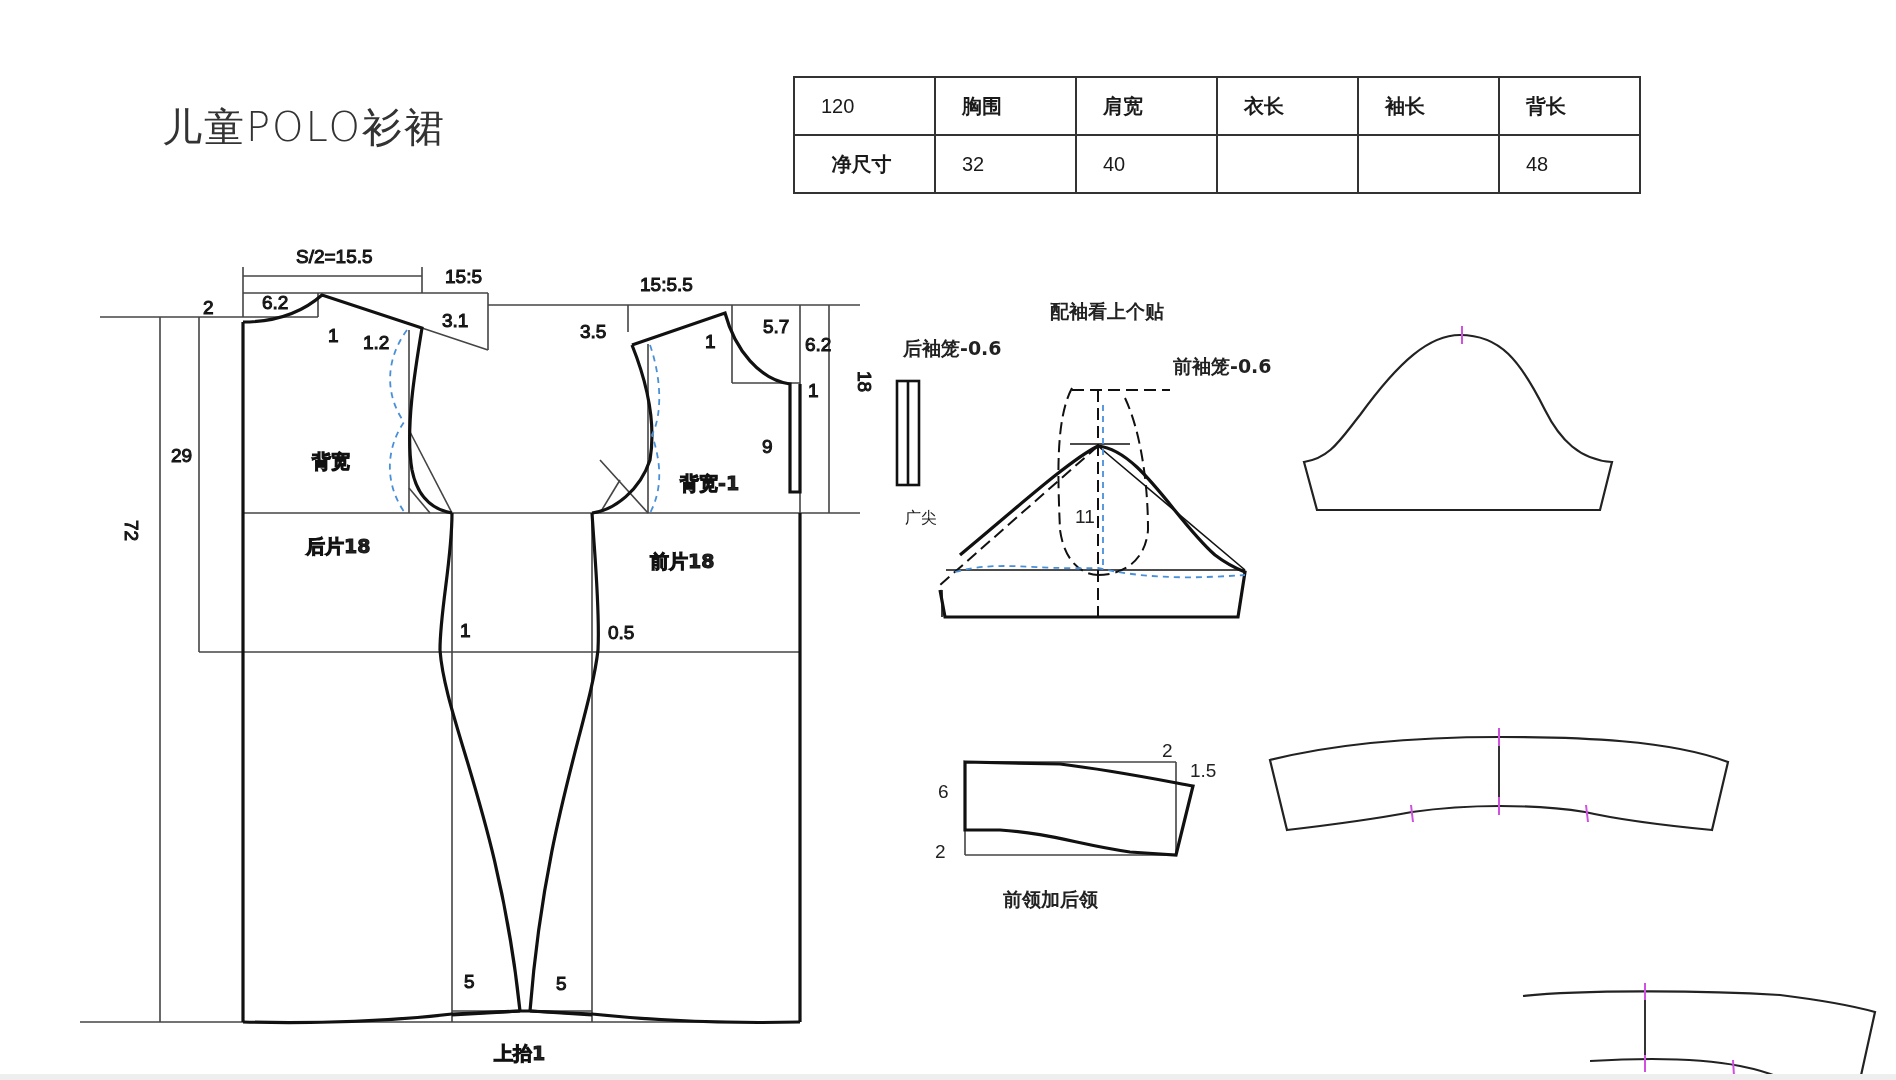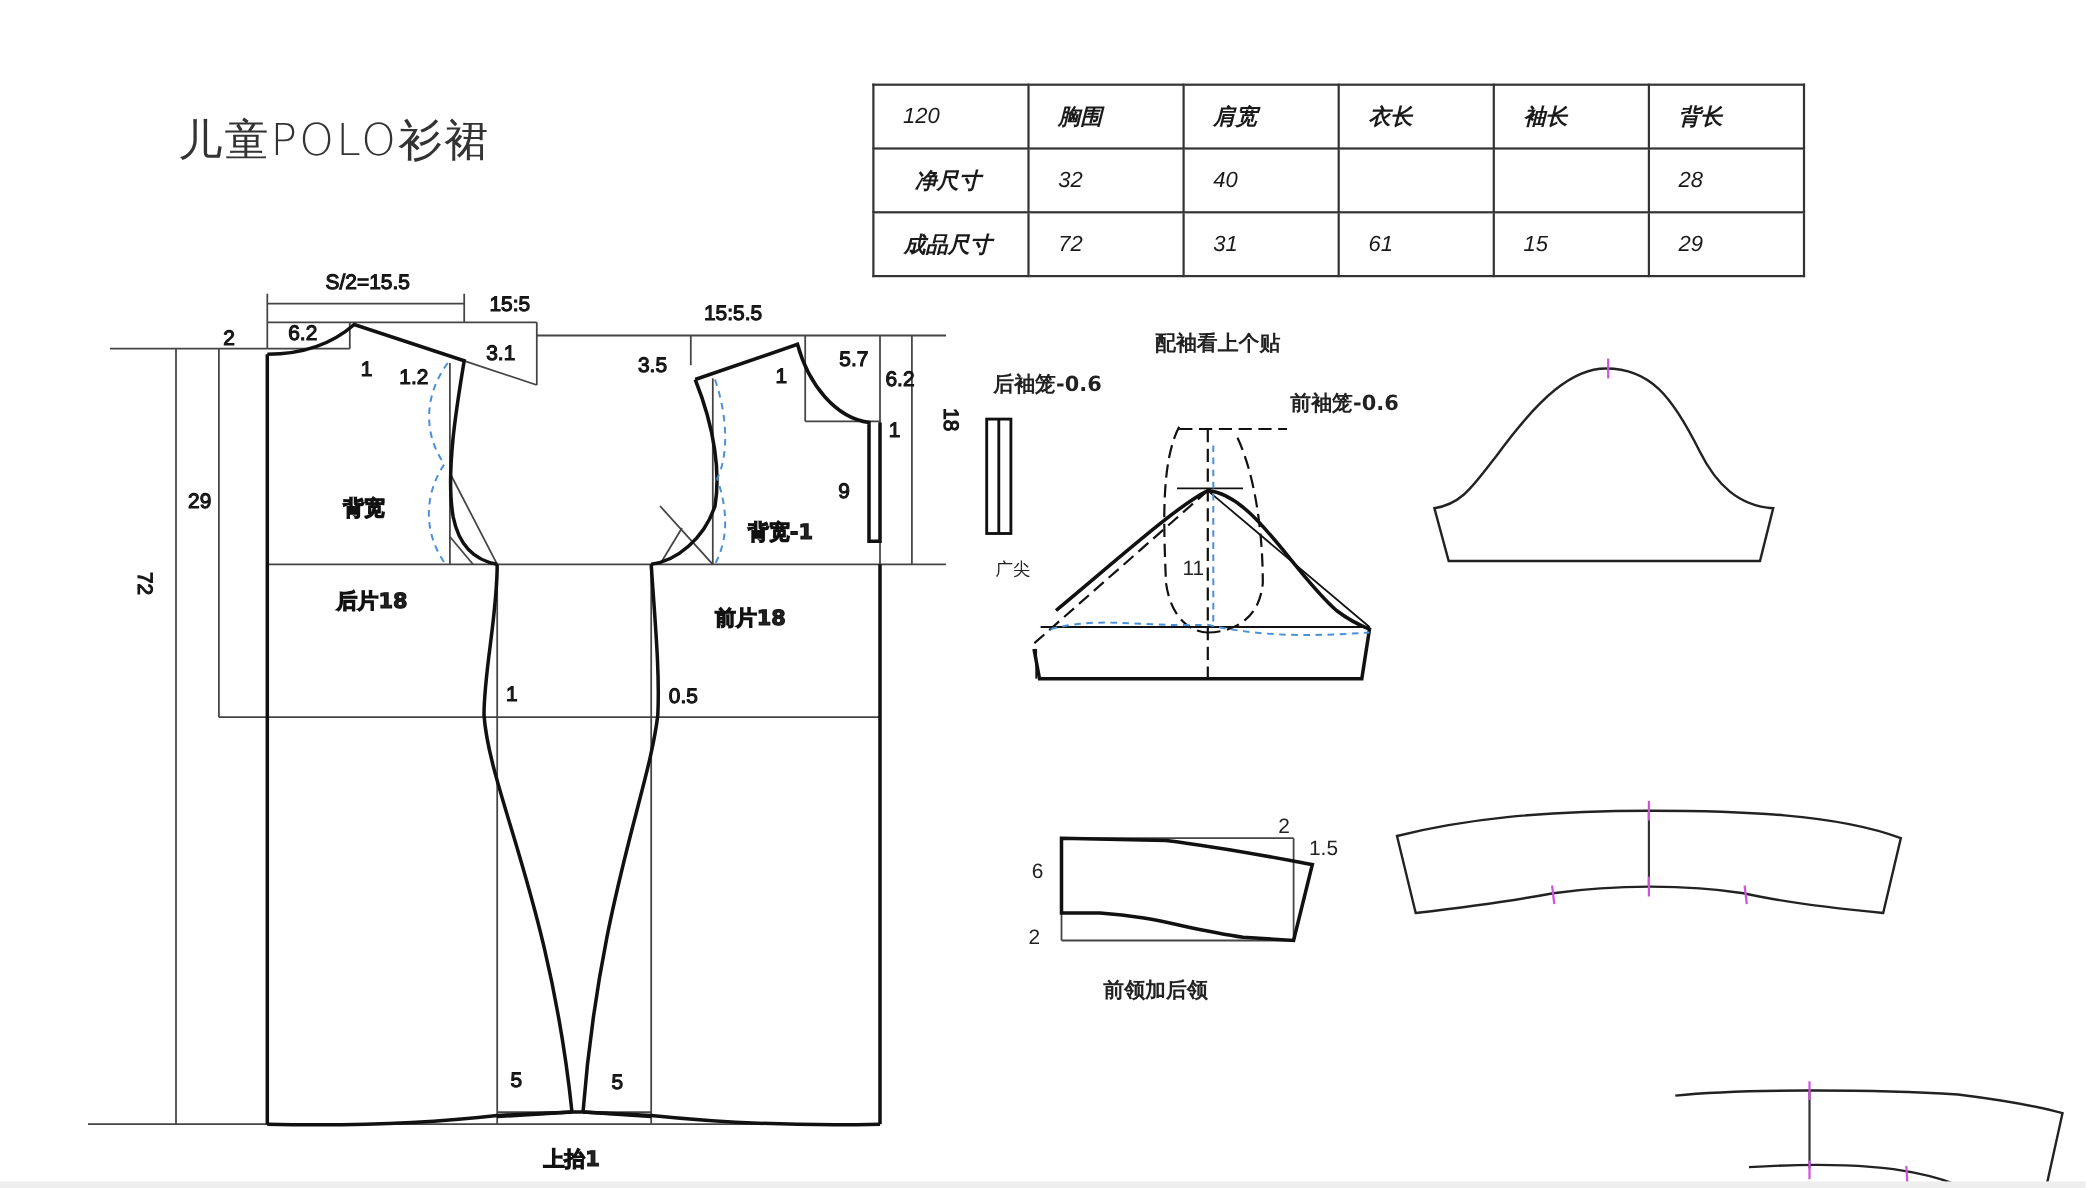--- a/index.html
+++ b/index.html
@@ -1,21 +1,21 @@
 <!DOCTYPE html>
 <html><head>
 <meta charset="utf-8">
 <style>
   html, body { margin:0; padding:0; background:#ffffff; }
   body { width:1896px; height:1080px; position:relative; overflow:hidden;
          font-family:"DejaVu Sans", "Liberation Sans", sans-serif; color:#1a1a1a; }
   .title { position:absolute; left:162px; top:100px; font-size:40px; font-weight:300;
            color:#333; letter-spacing:2px; font-family:"DejaVu Sans", sans-serif; }
   table.spec { position:absolute; left:793px; top:76px; border-collapse:collapse;
-               font-size:20px; font-family:"Liberation Sans", sans-serif;font-style:italic; }
+               font-size:20px; font-family:"Liberation Sans", sans-serif; }
   table.spec td { border:2px solid #333; width:113px; height:56px; padding:0 0 0 26px;
                   vertical-align:middle; }
   table.spec td.rh { text-align:center; padding:0 6px 0 0; font-weight:bold; }
   table.spec td.ch { font-weight:bold;margin-top:16px; }
   svg#draft { position:absolute; left:0; top:0; }
   svg text { font-family:"Liberation Sans", sans-serif; fill:#222; }
   svg text.cjk { font-family:"DejaVu Sans", sans-serif; font-weight:bold; }
   .bottom-bar { position:absolute; left:0; top:1074px; width:1896px; height:6px; background:#eeeeee; }
 </style>
 </head>
@@ -32,29 +32,21 @@
     <td class="ch">衣长</td>
     <td class="ch">袖长</td>
     <td class="ch">背长</td>
   </tr>
   <tr>
     <td class="rh">净尺寸</td>
     <td>32</td>
     <td>40</td>
     <td></td>
     <td></td>
-    <td>28</td>
-  </tr>
-  <tr>
-    <td class="rh">成品尺寸</td>
-    <td>72</td>
-    <td>31</td>
-    <td>61</td>
-    <td>15</td>
-    <td>29</td>
+    <td>48</td>
   </tr>
 </tbody>
   </table>
 
 <svg id="draft" width="1896" height="1080" viewBox="0 0 1896 1080">
 
   <g fill="none" stroke="#111">
 
     <g stroke="#444" stroke-width="1.6">
       <line x1="100" y1="317" x2="243" y2="317"></line>

